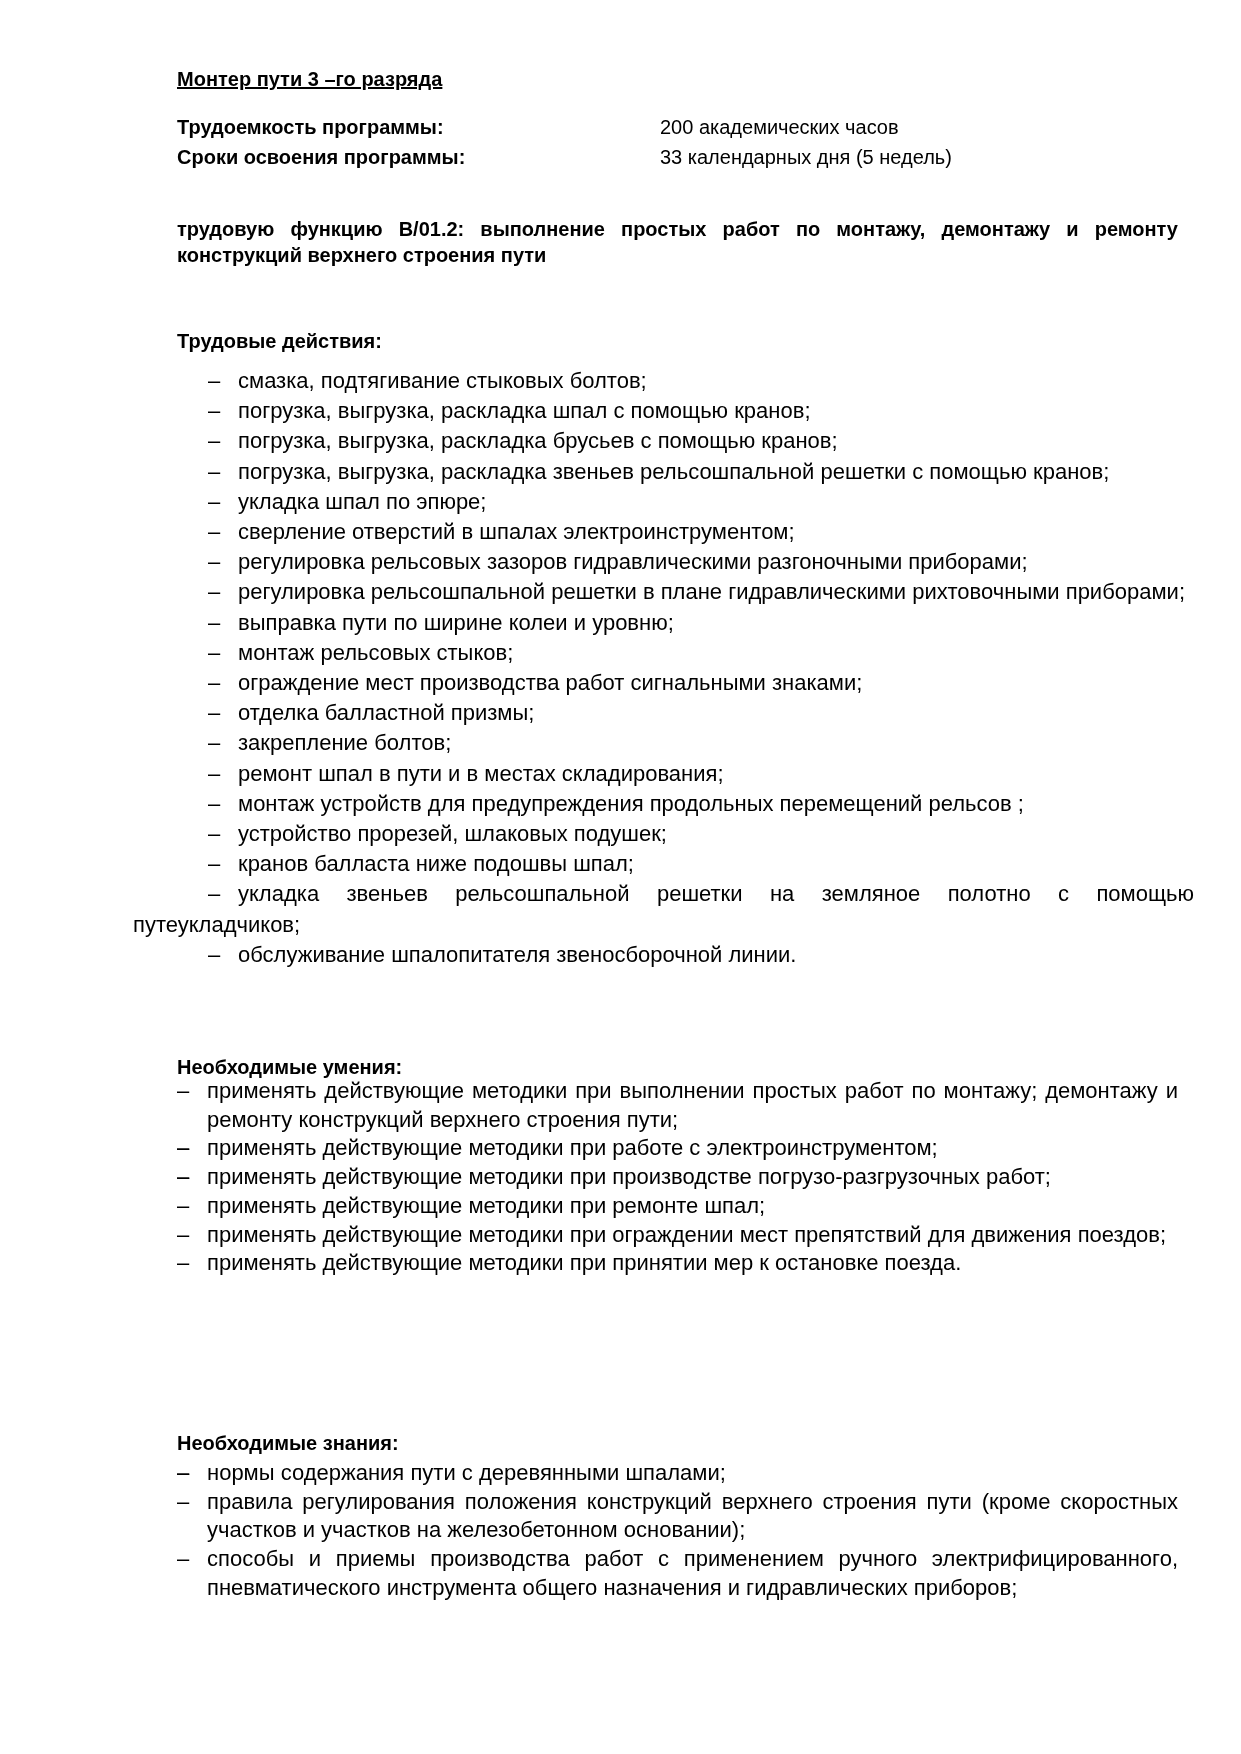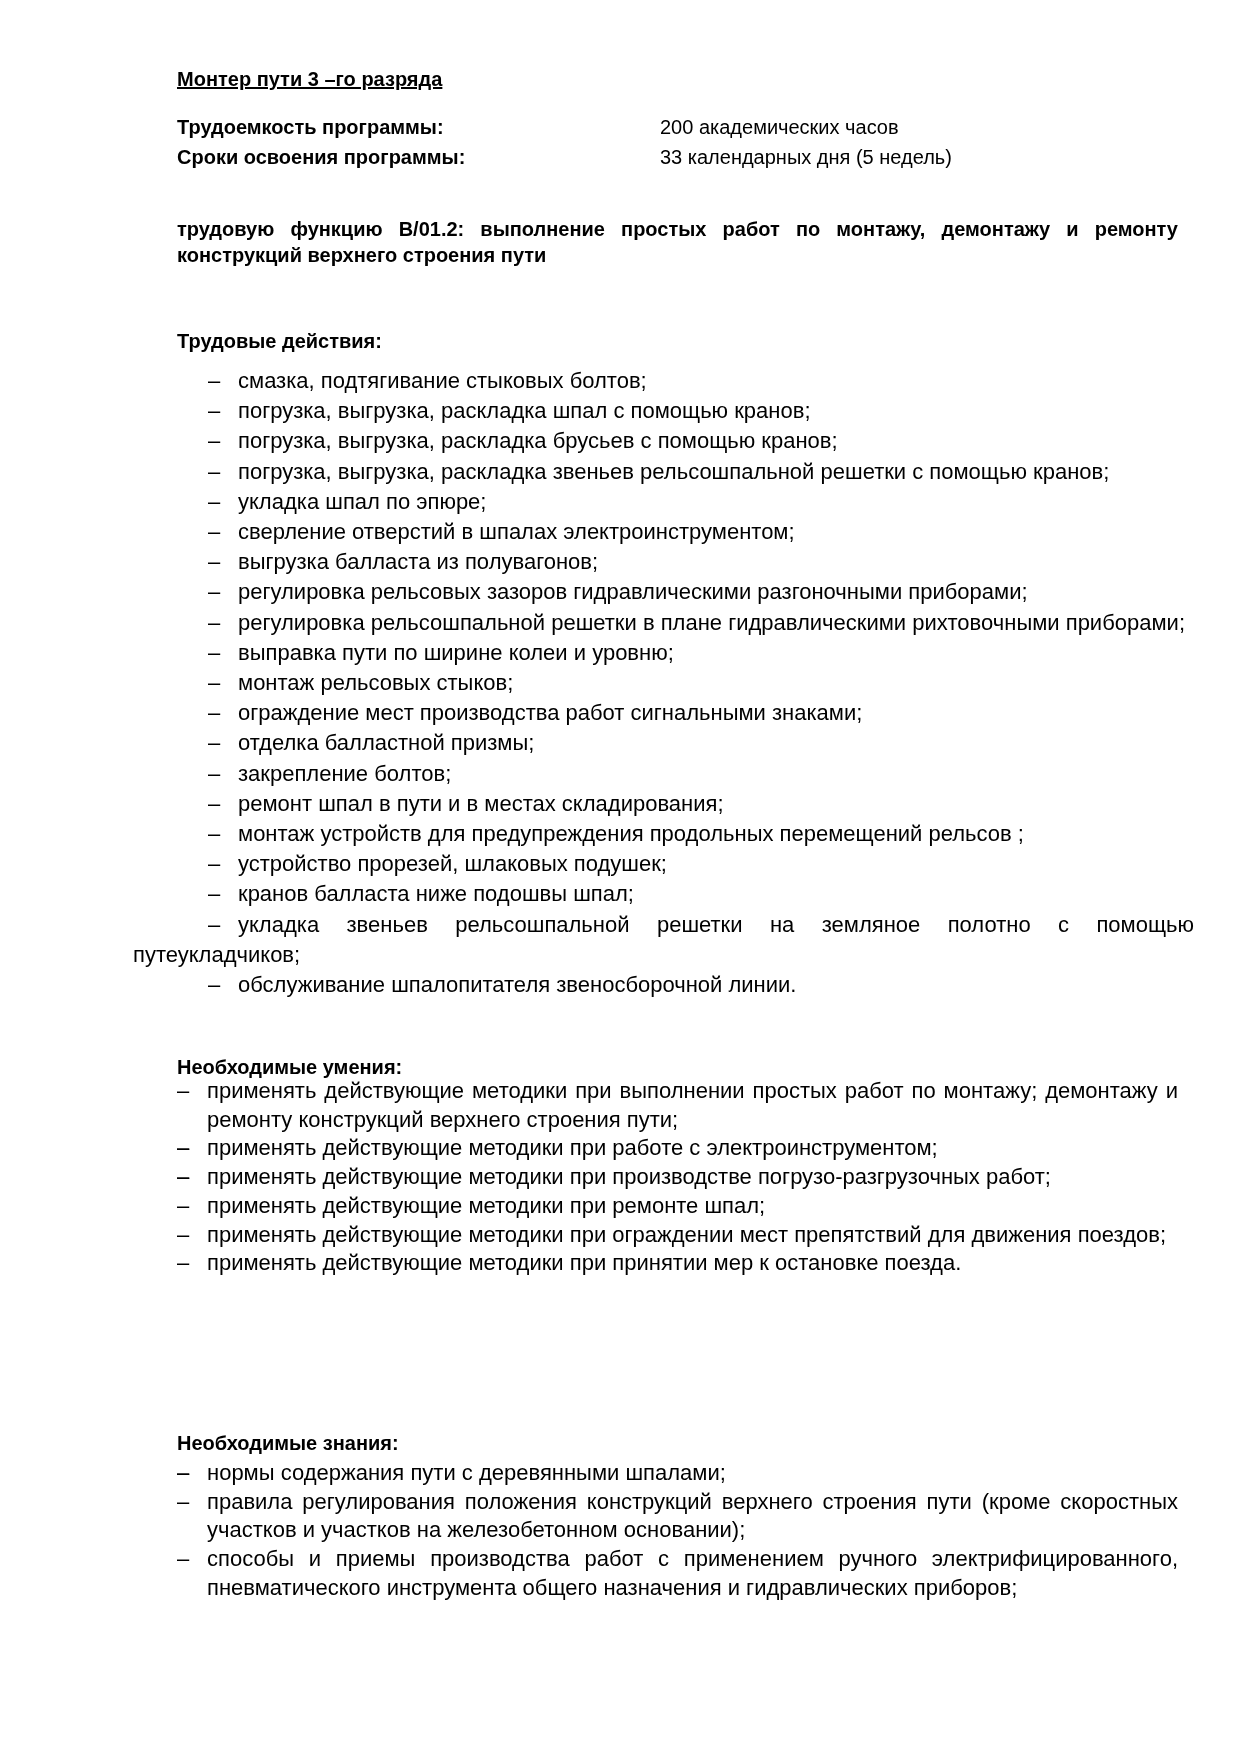--- a/index.html
+++ b/index.html
@@ -51,21 +51,20 @@
   <div class="func">трудовую функцию В/01.2: выполнение простых работ по монтажу, демонтажу и ремонту конструкций верхнего строения пути</div>
 
   <div class="heading" style="top:298px;margin-top:32px;">Трудовые действия:</div>
   <ul class="actions" id="actions-list">
       <li><span class="dash">–</span><span>смазка, подтягивание стыковых болтов;</span></li>
       <li><span class="dash">–</span><span>погрузка, выгрузка, раскладка шпал с помощью кранов;</span></li>
       <li><span class="dash">–</span><span>погрузка, выгрузка, раскладка брусьев с помощью кранов;</span></li>
       <li><span class="dash">–</span><span>погрузка, выгрузка, раскладка звеньев рельсошпальной решетки с помощью кранов;</span></li>
       <li><span class="dash">–</span><span>укладка шпал по эпюре;</span></li>
       <li><span class="dash">–</span><span>сверление отверстий в шпалах электроинструментом;</span></li>
-      <li><span class="dash">–</span><span>выгрузка балласта из полувагонов;</span></li>
       <li><span class="dash">–</span><span>регулировка рельсовых зазоров гидравлическими разгоночными приборами;</span></li>
       <li><span class="dash">–</span><span>регулировка рельсошпальной решетки в плане гидравлическими рихтовочными приборами;</span></li>
       <li><span class="dash">–</span><span>выправка пути по ширине колеи и уровню;</span></li>
       <li><span class="dash">–</span><span>монтаж рельсовых стыков;</span></li>
       <li><span class="dash">–</span><span>ограждение мест производства работ сигнальными знаками;</span></li>
       <li><span class="dash">–</span><span>отделка балластной призмы;</span></li>
       <li><span class="dash">–</span><span>закрепление болтов;</span></li>
       <li><span class="dash">–</span><span>ремонт шпал в пути и в местах складирования;</span></li>
       <li><span class="dash">–</span><span>монтаж устройств для предупреждения продольных перемещений рельсов ;</span></li>
       <li><span class="dash">–</span><span>устройство прорезей, шлаковых подушек;</span></li>

